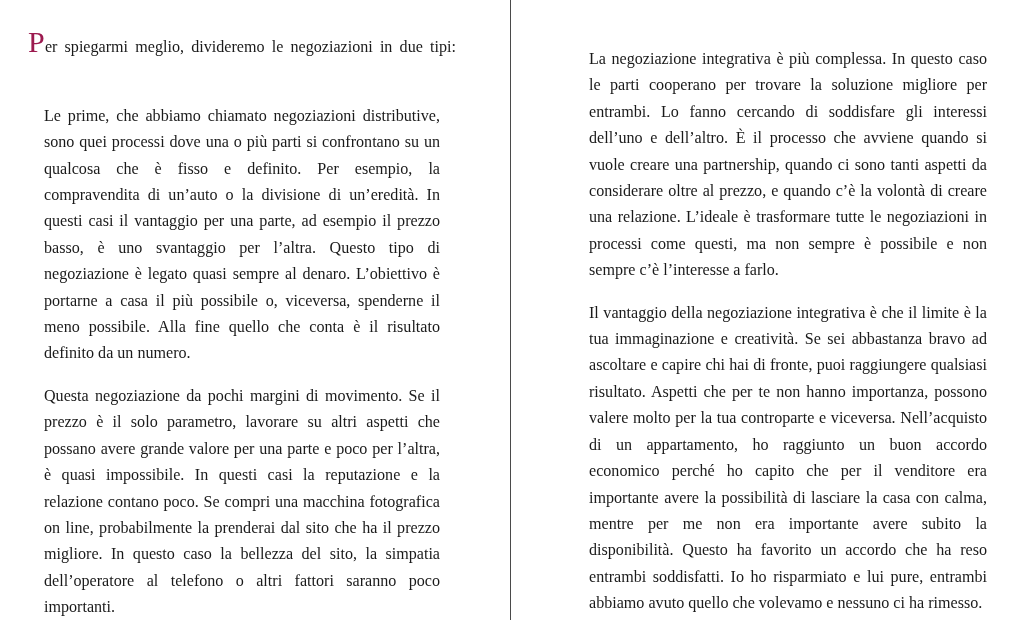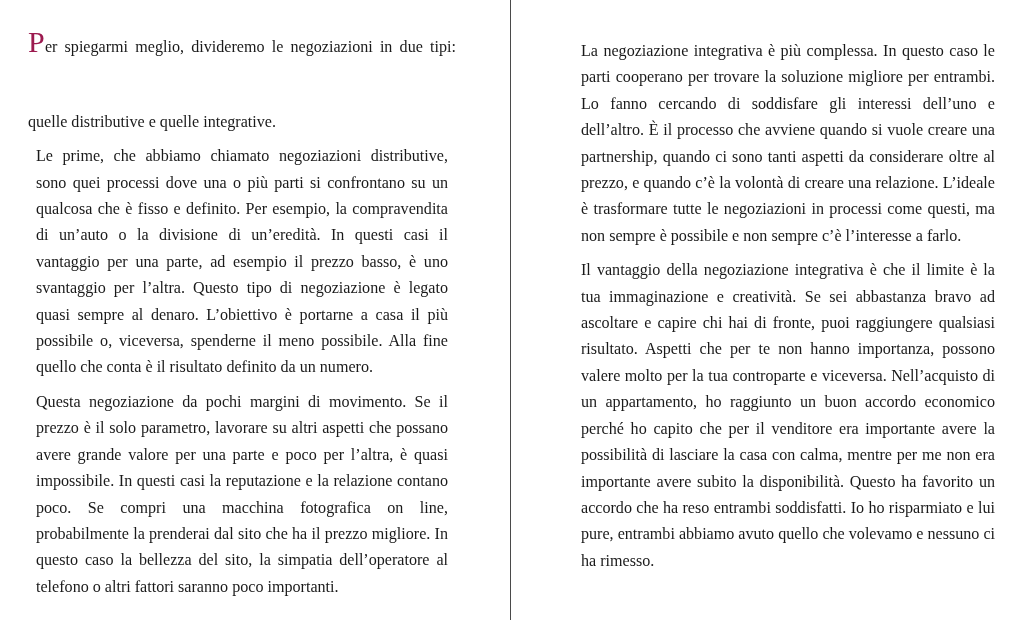--- a/index.html
+++ b/index.html
@@ -82,40 +82,39 @@
   }
 
   
   #opening-continuation {
     margin: 22px 0 0 0;
     text-align: left;
   }
 
   
   .body-para {
-    margin: 8px;
+    margin: 16px;
   }
 
   
   .para, .body-para {
     text-align-last: left;
   }
 </style>
 </head>
 <body>
 
 <div id="page">
 
   <div id="gutter-rule"></div>
 
   <div class="column" id="column-left">
 
     <p class="para" id="opening-line"><span id="drop-cap">P</span><span>er spiegarmi meglio, divideremo le negoziazioni in due tipi:</span></p>
 
-    <p class="para" id="opening-continuation">quelle distributive e quelle integrative.</p>
 
     <p class="body-para">Le prime, che abbiamo chiamato negoziazioni distributive, sono quei processi dove una o più parti si confrontano su un qualcosa che è fisso e definito. Per esempio, la compravendita di un’auto o la divisione di un’eredità. In questi casi il vantaggio per una parte, ad esempio il prezzo basso, è uno svantaggio per l’altra. Questo tipo di negoziazione è legato quasi sempre al denaro. L’obiettivo è portarne a casa il più possibile o, viceversa, spenderne il meno possibile. Alla fine quello che conta è il risultato definito da un numero.</p>
 
     <p class="body-para">Questa negoziazione da pochi margini di movimento. Se il prezzo è il solo parametro, lavorare su altri aspetti che possano avere grande valore per una parte e poco per l’altra, è quasi impossibile. In questi casi la reputazione e la relazione contano poco. Se compri una macchina fotografica on line, probabilmente la prenderai dal sito che ha il prezzo migliore. In questo caso la bellezza del sito, la simpatia dell’operatore al telefono o altri fattori saranno poco importanti.</p>
 
   </div>
 
   <div class="column" id="column-right">
 
     <p class="body-para">La negoziazione integrativa è più complessa. In questo caso le parti cooperano per trovare la soluzione migliore per entrambi. Lo fanno cercando di soddisfare gli interessi dell’uno e dell’altro. È il processo che avviene quando si vuole creare una partnership, quando ci sono tanti aspetti da considerare oltre al prezzo, e quando c’è la volontà di creare una relazione. L’ideale è trasformare tutte le negoziazioni in processi come questi, ma non sempre è possibile e non sempre c’è l’interesse a farlo.</p>

